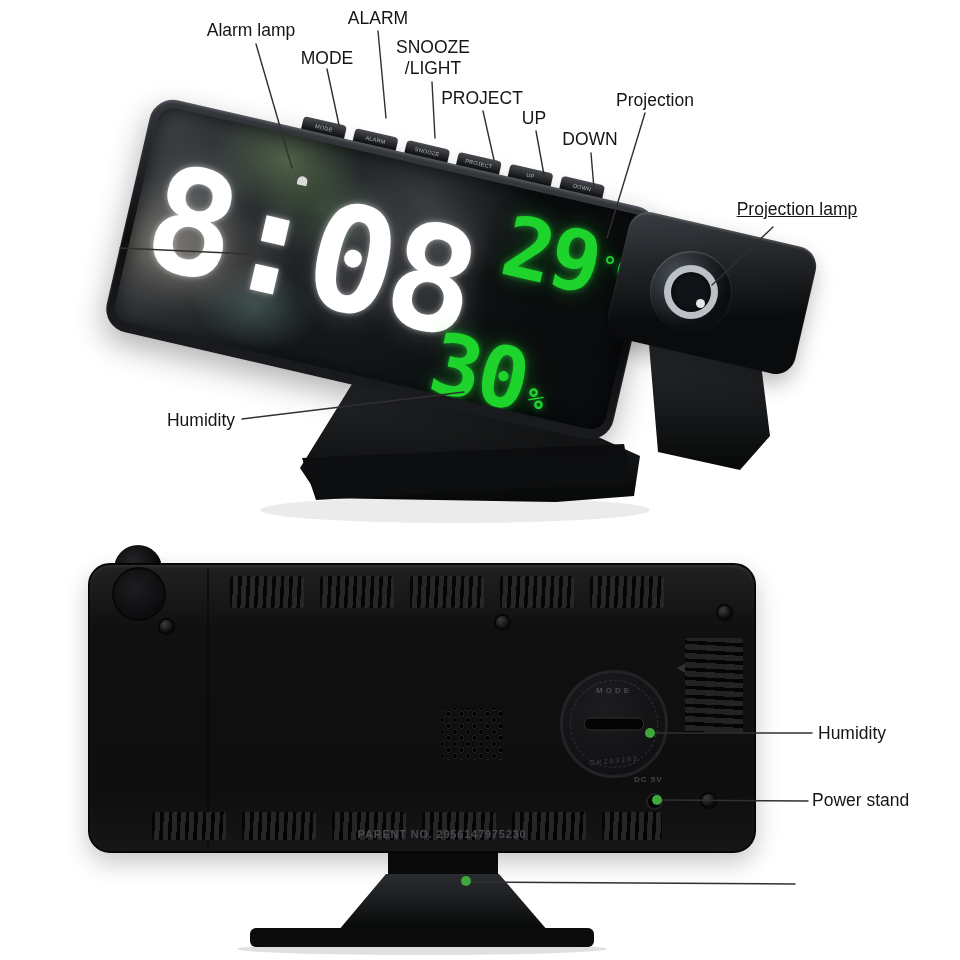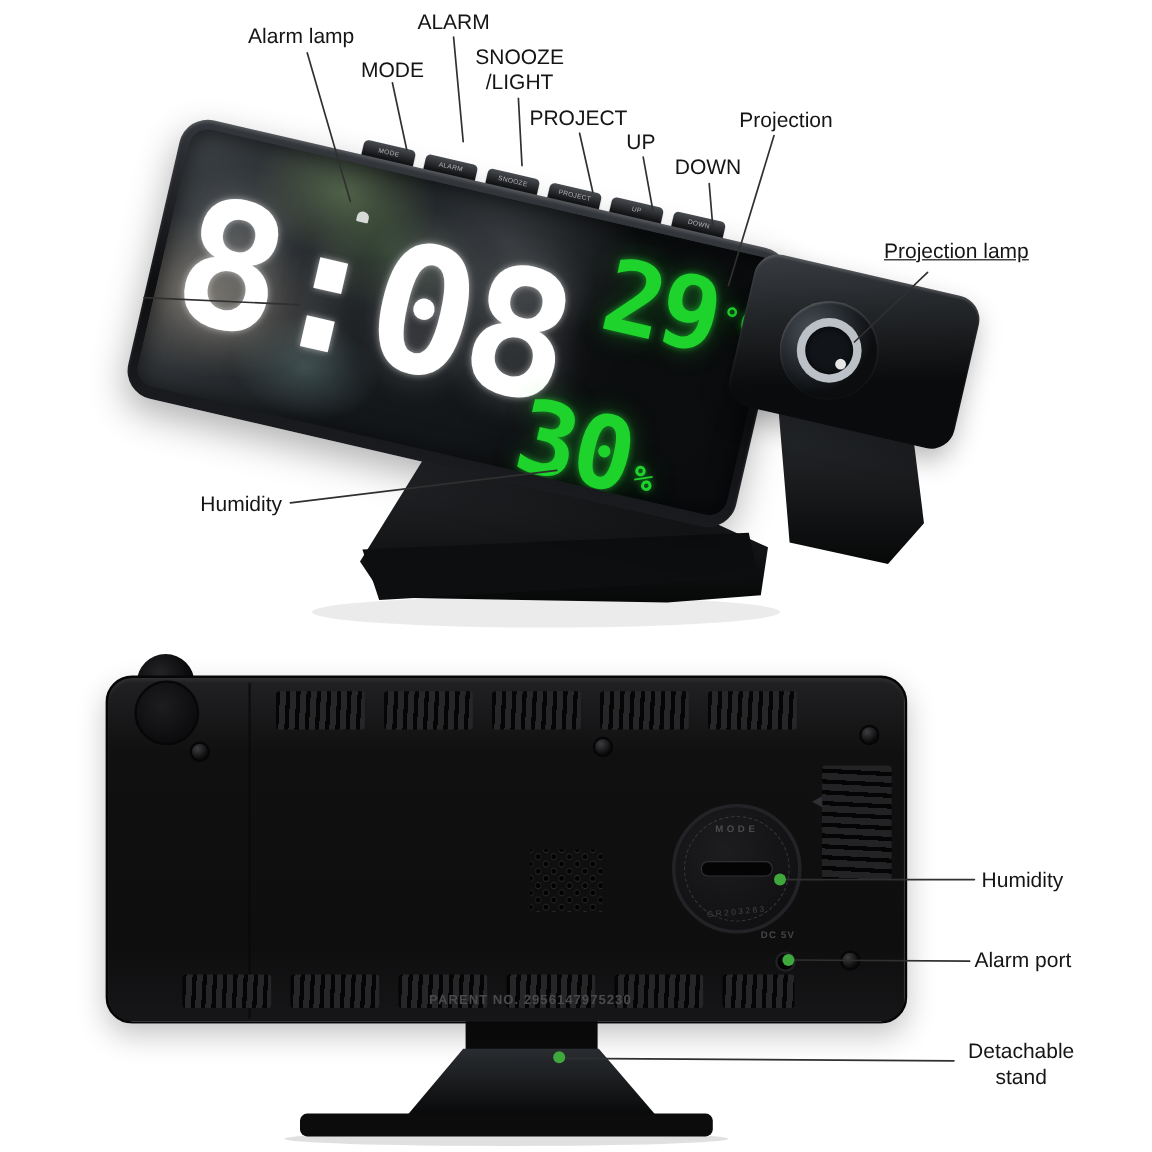--- a/index.html
+++ b/index.html
@@ -220,17 +220,15 @@
   <div class="label center" style="left:339px;top:8px;width:78px;">ALARM</div>
   <div class="label center" style="left:391px;top:37px;width:84px;">SNOOZE
 /LIGHT</div>
   <div class="label center" style="left:438px;top:88px;width:88px;">PROJECT</div>
   <div class="label center" style="left:512px;top:108px;width:44px;">UP</div>
   <div class="label center" style="left:551px;top:129px;width:78px;">DOWN</div>
   <div class="label center" style="left:596px;top:90px;width:118px;">Projection</div>
   <div class="label center" style="left:718px;top:199px;width:158px;text-decoration:underline;">Projection lamp</div>
   <div class="label center" style="left:160px;top:410px;width:82px;">Humidity</div>
   <div class="label left" style="left:818px;top:723px;width:110px;">Humidity</div>
-  <div class="label left" style="left:812px;top:790px;width:120px;">Alarm port</div>
-  <div class="label center" style="left:795px;top:866px;width:112px;">Detachable
-stand</div>
+  <div class="label left" style="left:812px;top:790px;width:120px;">Power stand</div>
 
 </div>
 
 </body></html>

